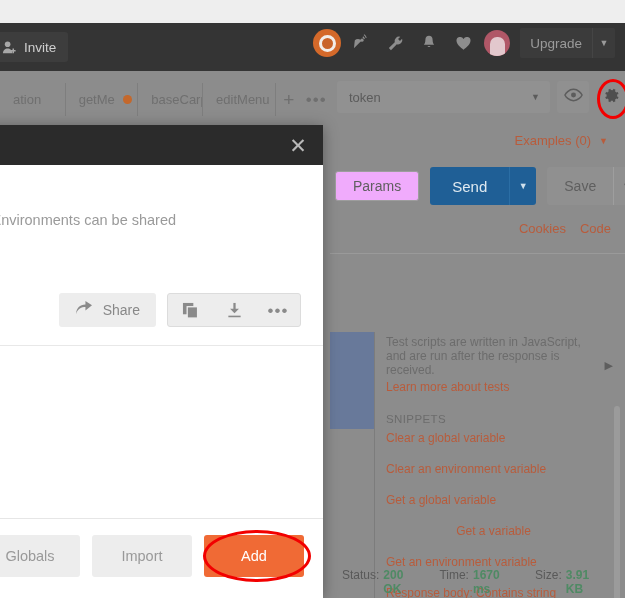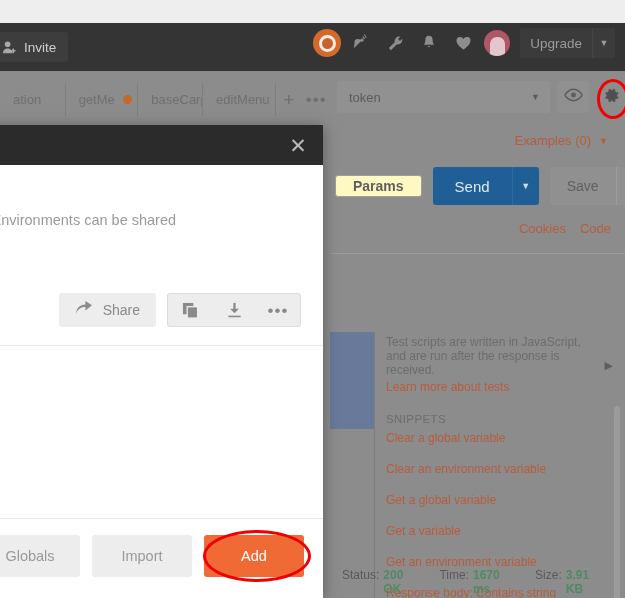--- a/index.html
+++ b/index.html
@@ -193,27 +193,27 @@
     font-size: 13px;
   }
 
   
   .req-row {
     position: absolute;
     left: 335px; top: 96px;
     display: flex; align-items: center;
   }
   .params-btn {
-    height: 22px; padding: 0 17px;
+    height: 30px; padding: 0 17px;
     display: flex; align-items: center;
-    background: #fef9c3;
+    background: #f0abfc;
     border: 1px solid #9d9d9d;
     box-sizing: border-box;
     border-radius: 3px;
-    color: #5f5f5f; font-size: 14px; font-weight: bold;
+    color: #5f5f5f; font-size: 14px;
   }
   .send-btn {
     height: 38px; padding: 0 22px;
     margin-left: 11px;
     display: flex; align-items: center;
     background: #1f5f96;
     color: #dfe9f0; font-size: 15px;
     border-radius: 3px 0 0 3px;
   }
   .send-caret {
@@ -593,21 +593,21 @@
     <div class="code-gutter"></div>
     <div class="code-divider"></div>
 
     <div class="snippets">
       <div class="snip-desc">Test scripts are written in JavaScript, and are run after the response is received.</div>
       <a class="snip-learn" style="color:#b85c3c;text-decoration:none;">Learn more about tests</a>
       <div class="snip-head">SNIPPETS</div>
       <a class="snip-item" style="color:#b85c3c;text-decoration:none;">Clear a global variable</a>
       <a class="snip-item" style="color:#b85c3c;text-decoration:none;">Clear an environment variable</a>
       <a class="snip-item" style="color:#b85c3c;text-decoration:none;">Get a global variable</a>
-      <a class="snip-item" style="color:#b85c3c;text-decoration:none;">Get a variable</a>
+      <a class="snip-item" style="color:#b85c3c;text-decoration:none;text-align:center;">Get a variable</a>
       <a class="snip-item" style="color:#b85c3c;text-decoration:none;">Get an environment variable</a>
       <a class="snip-item" style="color:#b85c3c;text-decoration:none;">Response body: Contains string</a>
 
     </div>
     <div class="snip-arrow">▶</div>
 
     <div class="scrollbar"></div>
 
     <div class="statusbar">
       <div class="status-group">

